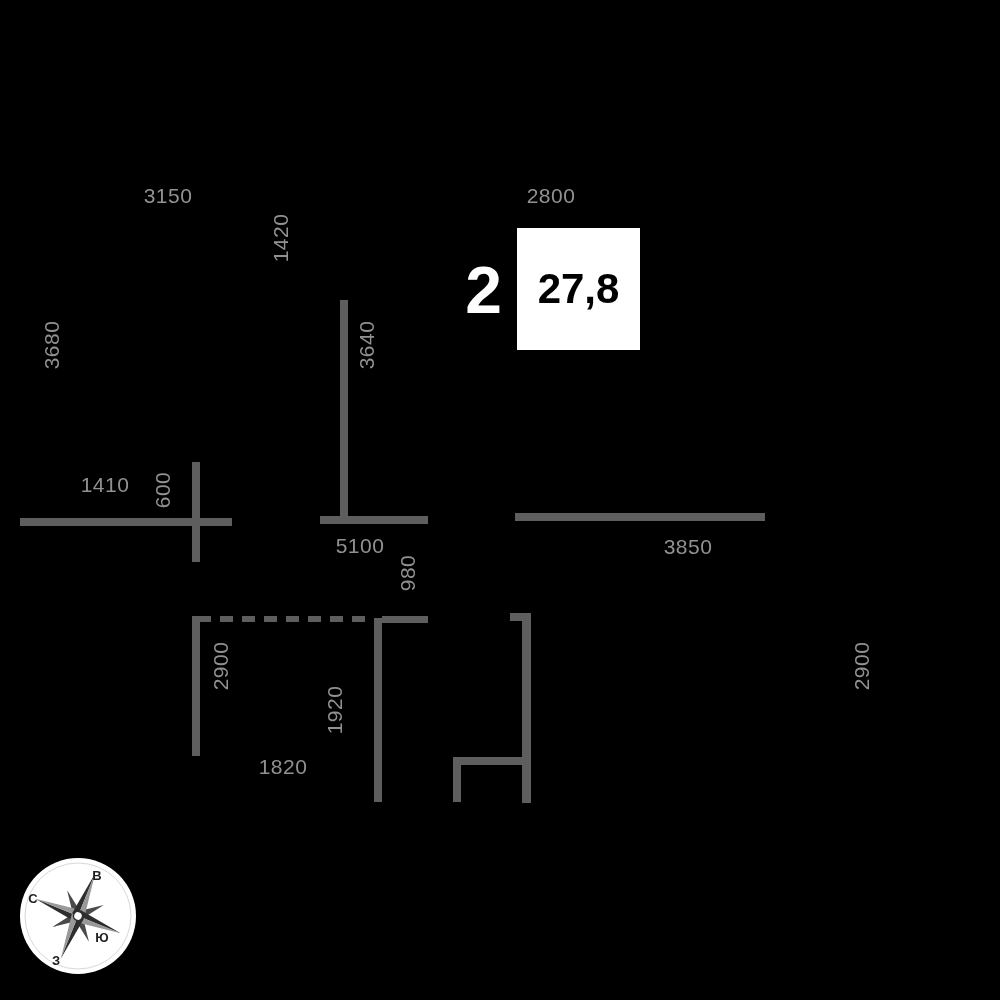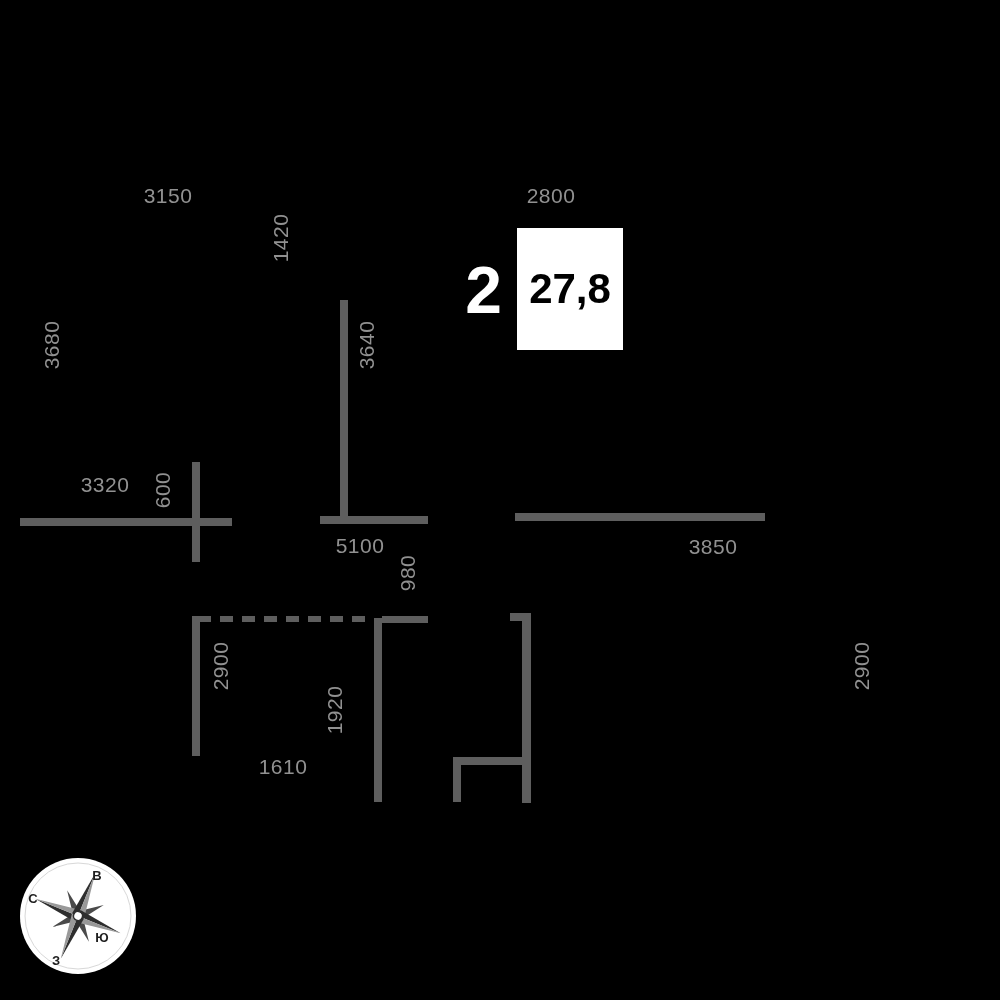--- a/index.html
+++ b/index.html
@@ -9,47 +9,47 @@
   .dim{position:absolute;transform:translate(-50%,-50%);color:#919191;font-size:21px;white-space:nowrap;letter-spacing:0.5px;}
   .dim.v{transform:translate(-50%,-50%) rotate(-90deg);}
 
   
   .wall{position:absolute;background:#5e5e5e;}
   .wall.dashed{background:repeating-linear-gradient(90deg,#5e5e5e 0 13px,transparent 13px 22px);}
 
   
   .badge{position:absolute;left:450px;top:228px;display:flex;height:124px;}
   .badge-rooms{width:67px;background:#000;color:#fff;font-weight:bold;font-size:66px;display:flex;align-items:center;justify-content:center;}
-  .badge-areas{width:106px;background:#fff;display:flex;flex-direction:column;}
+  .badge-areas{width:123px;background:#fff;display:flex;flex-direction:column;}
   .badge-area{flex:1;display:flex;align-items:center;justify-content:center;color:#000;font-weight:bold;font-size:42px;line-height:1;}
   .badge-area.top{border-bottom:2px solid #000;}
 
   
   .compass{position:absolute;left:16px;top:854px;}
   .compass text{font-family:"Liberation Sans",sans-serif;font-size:13px;font-weight:bold;fill:#1f1f1f;text-anchor:middle;dominant-baseline:middle;}
 </style>
 </head>
 <body>
 
 <div class="stage">
 
   <div class="dim" style="left:168px;top:196px">3150</div>
   <div class="dim" style="left:551px;top:196px">2800</div>
   <div class="dim v" style="left:281px;top:238px">1420</div>
   <div class="dim v" style="left:52px;top:345px">3680</div>
   <div class="dim v" style="left:367px;top:345px">3640</div>
-  <div class="dim" style="left:105px;top:485px">3320</div>
+  <div class="dim" style="left:105px;top:485px">1410</div>
   <div class="dim v" style="left:163px;top:490px">600</div>
   <div class="dim" style="left:360px;top:546px">5100</div>
-  <div class="dim" style="left:713px;top:547px">3850</div>
+  <div class="dim" style="left:688px;top:547px">3850</div>
   <div class="dim v" style="left:408px;top:573px">980</div>
   <div class="dim v" style="left:221px;top:666px">2900</div>
   <div class="dim v" style="left:862px;top:666px">2900</div>
   <div class="dim v" style="left:335px;top:710px">1920</div>
-  <div class="dim" style="left:283px;top:767px">1610</div>
+  <div class="dim" style="left:283px;top:767px">1820</div>
 
   <div class="wall" style="left:340px;top:300px;width:8px;height:224px"></div>
   <div class="wall" style="left:20px;top:518px;width:212px;height:8px"></div>
   <div class="wall" style="left:192px;top:462px;width:8px;height:100px"></div>
   <div class="wall" style="left:320px;top:516px;width:108px;height:8px"></div>
   <div class="wall" style="left:515px;top:513px;width:250px;height:8px"></div>
   <div class="wall dashed" style="left:198px;top:616px;width:176px;height:6px"></div>
   <div class="wall" style="left:192px;top:616px;width:8px;height:140px"></div>
   <div class="wall" style="left:374px;top:618px;width:8px;height:184px"></div>
   <div class="wall" style="left:382px;top:616px;width:46px;height:7px"></div>

